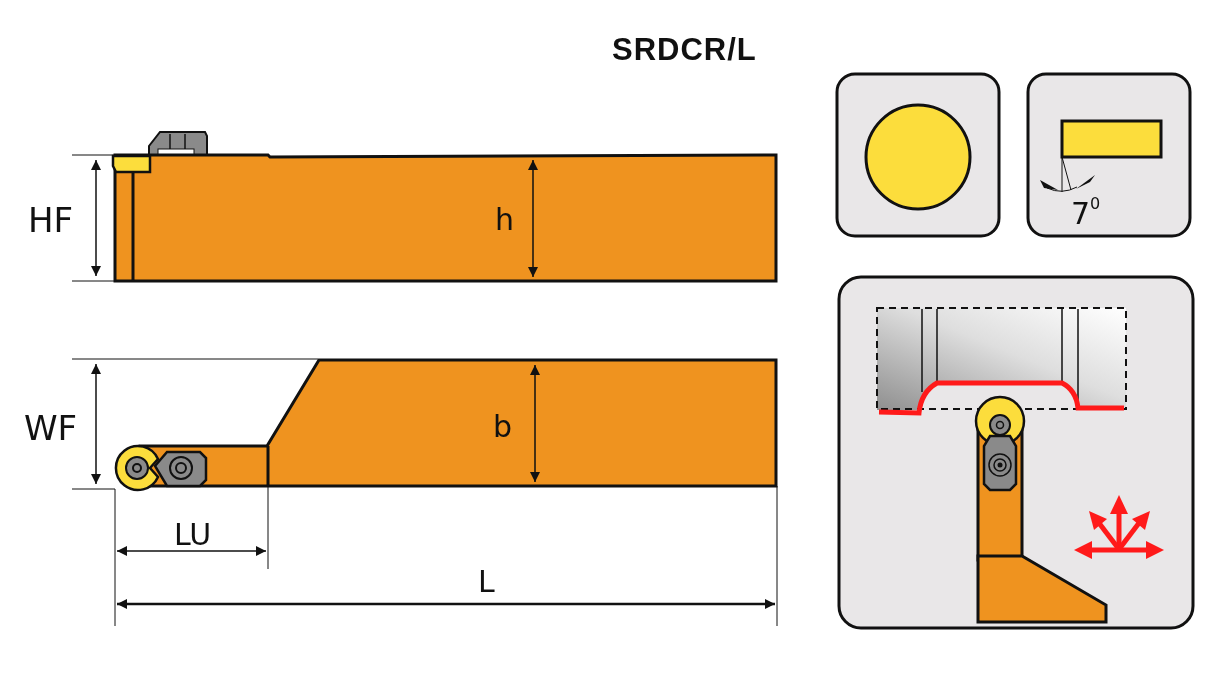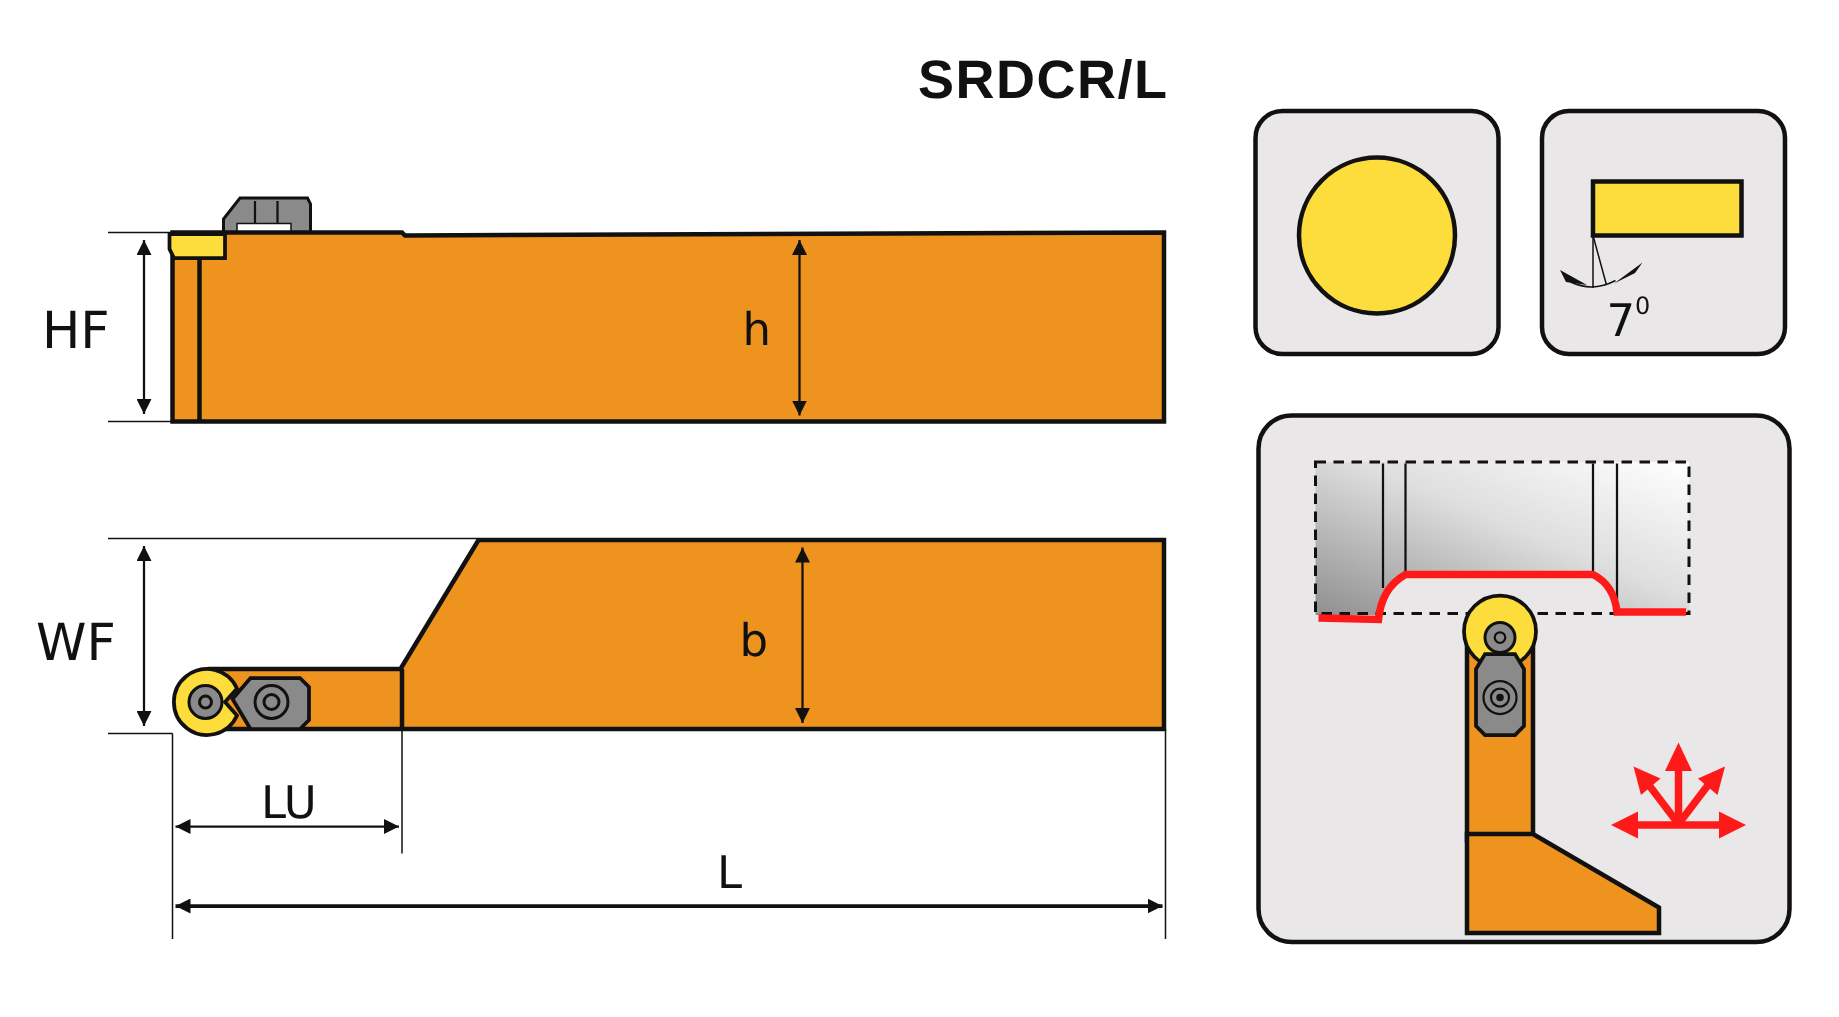--- a/index.html
+++ b/index.html
@@ -1,18 +1,18 @@
 <!DOCTYPE html>
 <html><head>
 <meta charset="utf-8">
 <style>
   html, body { margin: 0; padding: 0; background: #ffffff; }
   body { width: 1226px; height: 678px; position: relative; overflow: hidden; font-family: "DejaVu Sans", sans-serif; }
   #stage { position: absolute; left: 0; top: 0; width: 1226px; height: 678px; }
-  .title { position: absolute; left: 612px; top: 32px; font-family: "Liberation Sans", sans-serif; font-weight: bold; font-size: 36px; letter-spacing: 1px; color: #111; }
+  .title { position: absolute; left: 612px; top: 32px; font-family: "Liberation Sans", sans-serif; font-weight: bold; font-size: 31px; letter-spacing: 1px; color: #111; }
   svg text { font-family: "DejaVu Sans", sans-serif; fill: #111; }
 </style>
 </head>
 <body>
 
 <div id="stage">
   <div class="title">SRDCR/L</div>
 
   <svg width="1226" height="678" viewBox="0 0 1226 678">
     <defs>

